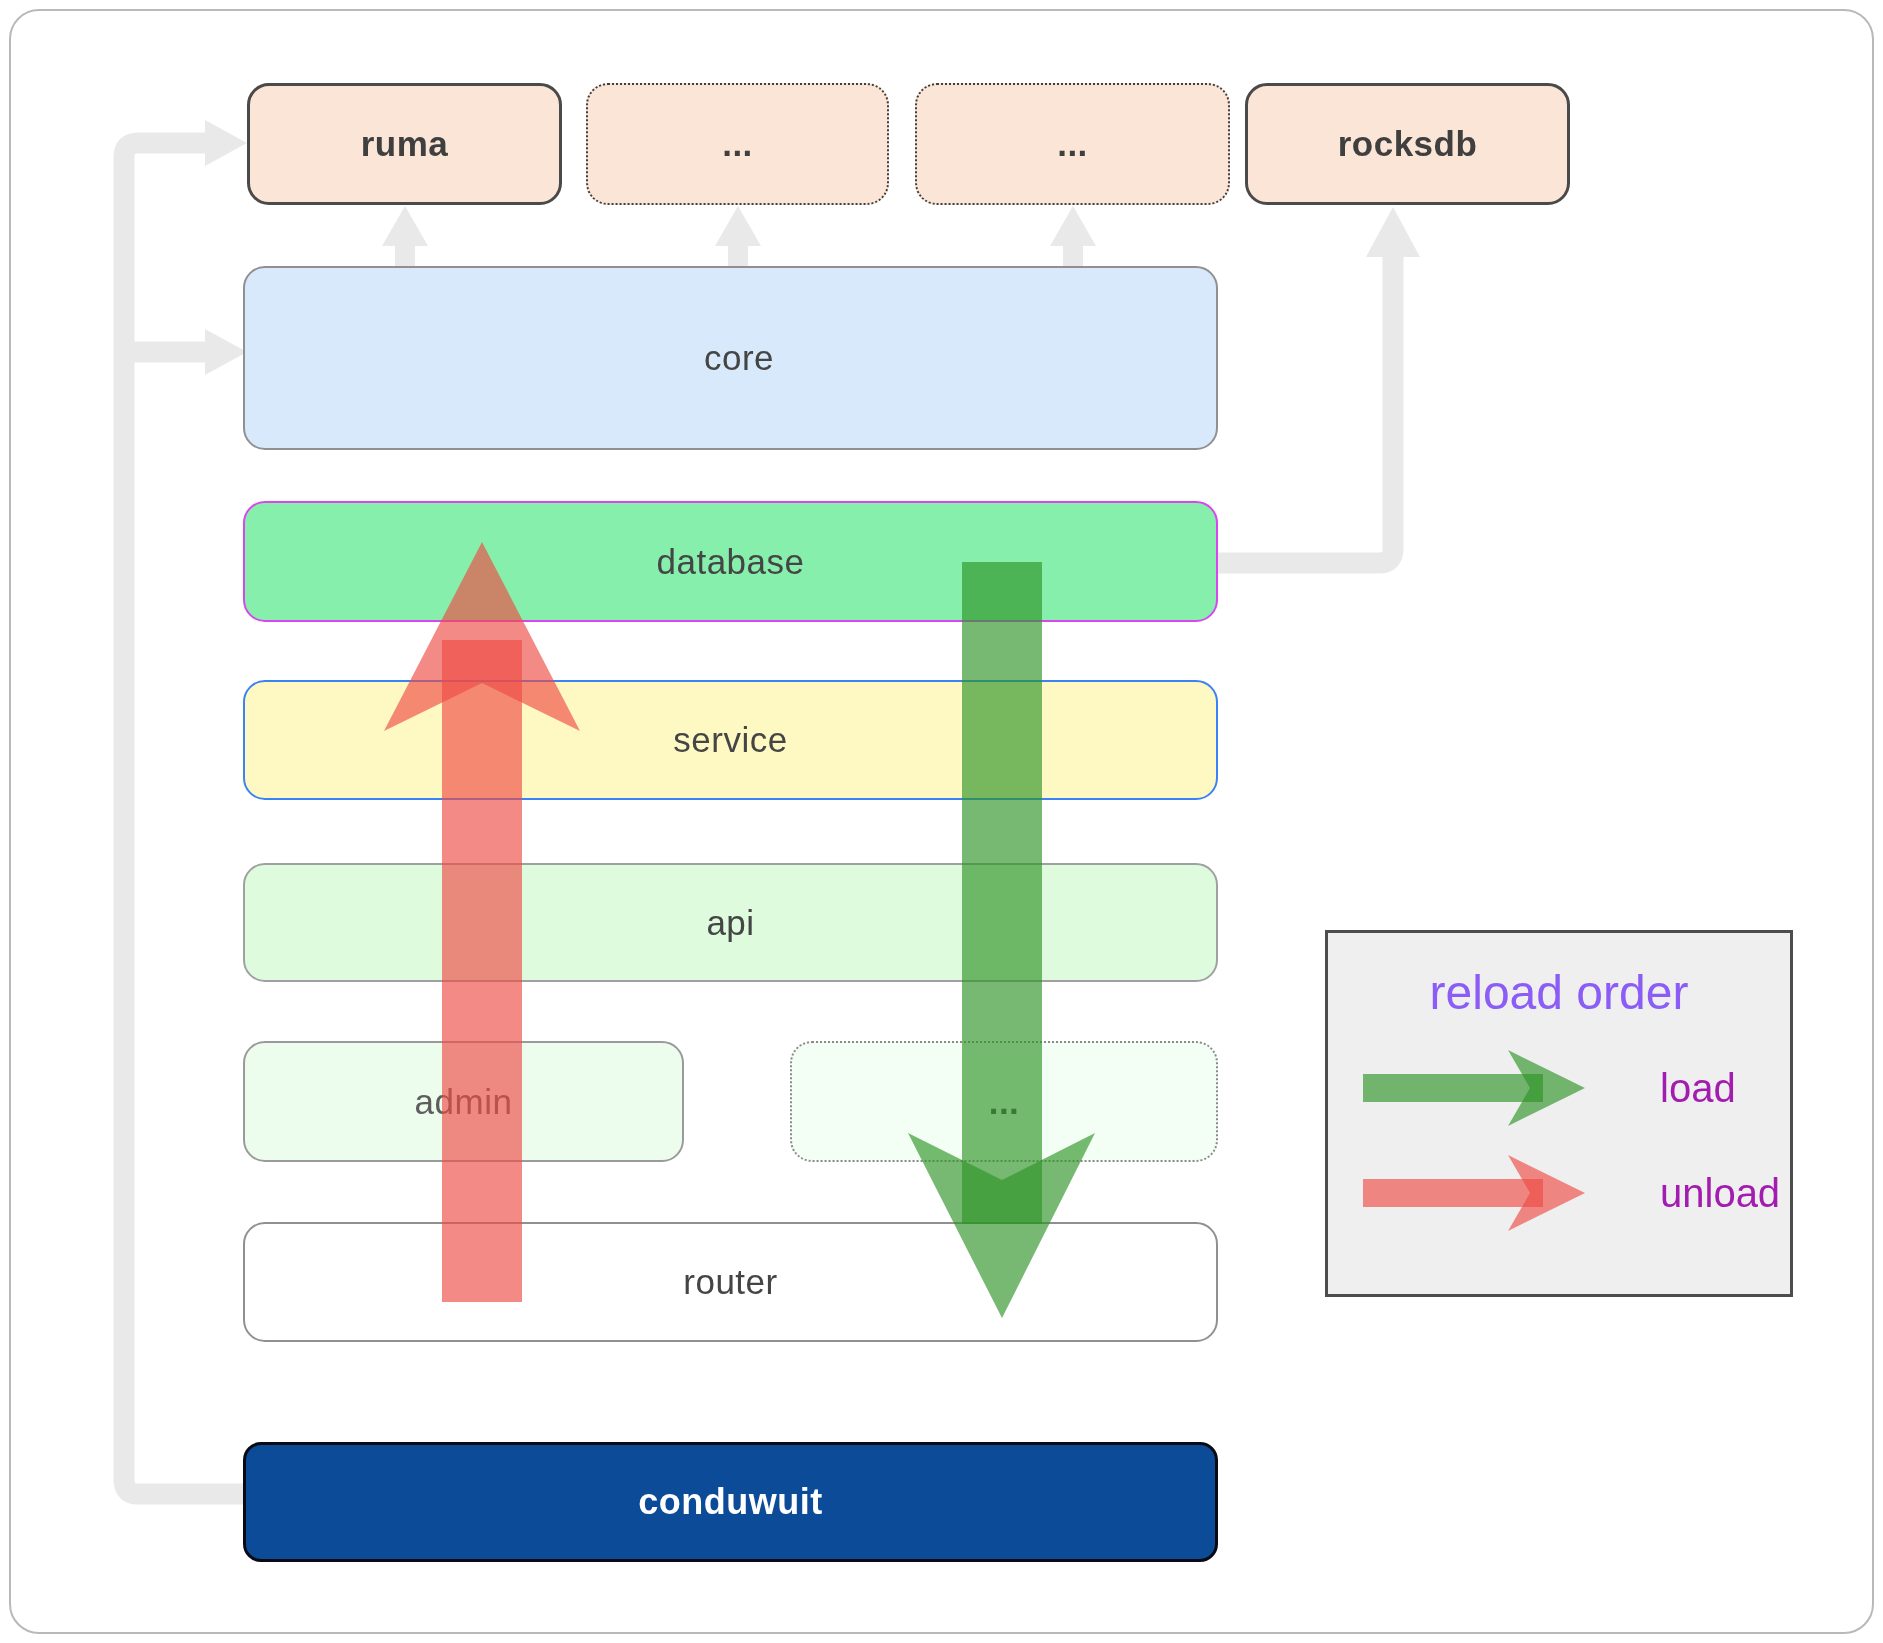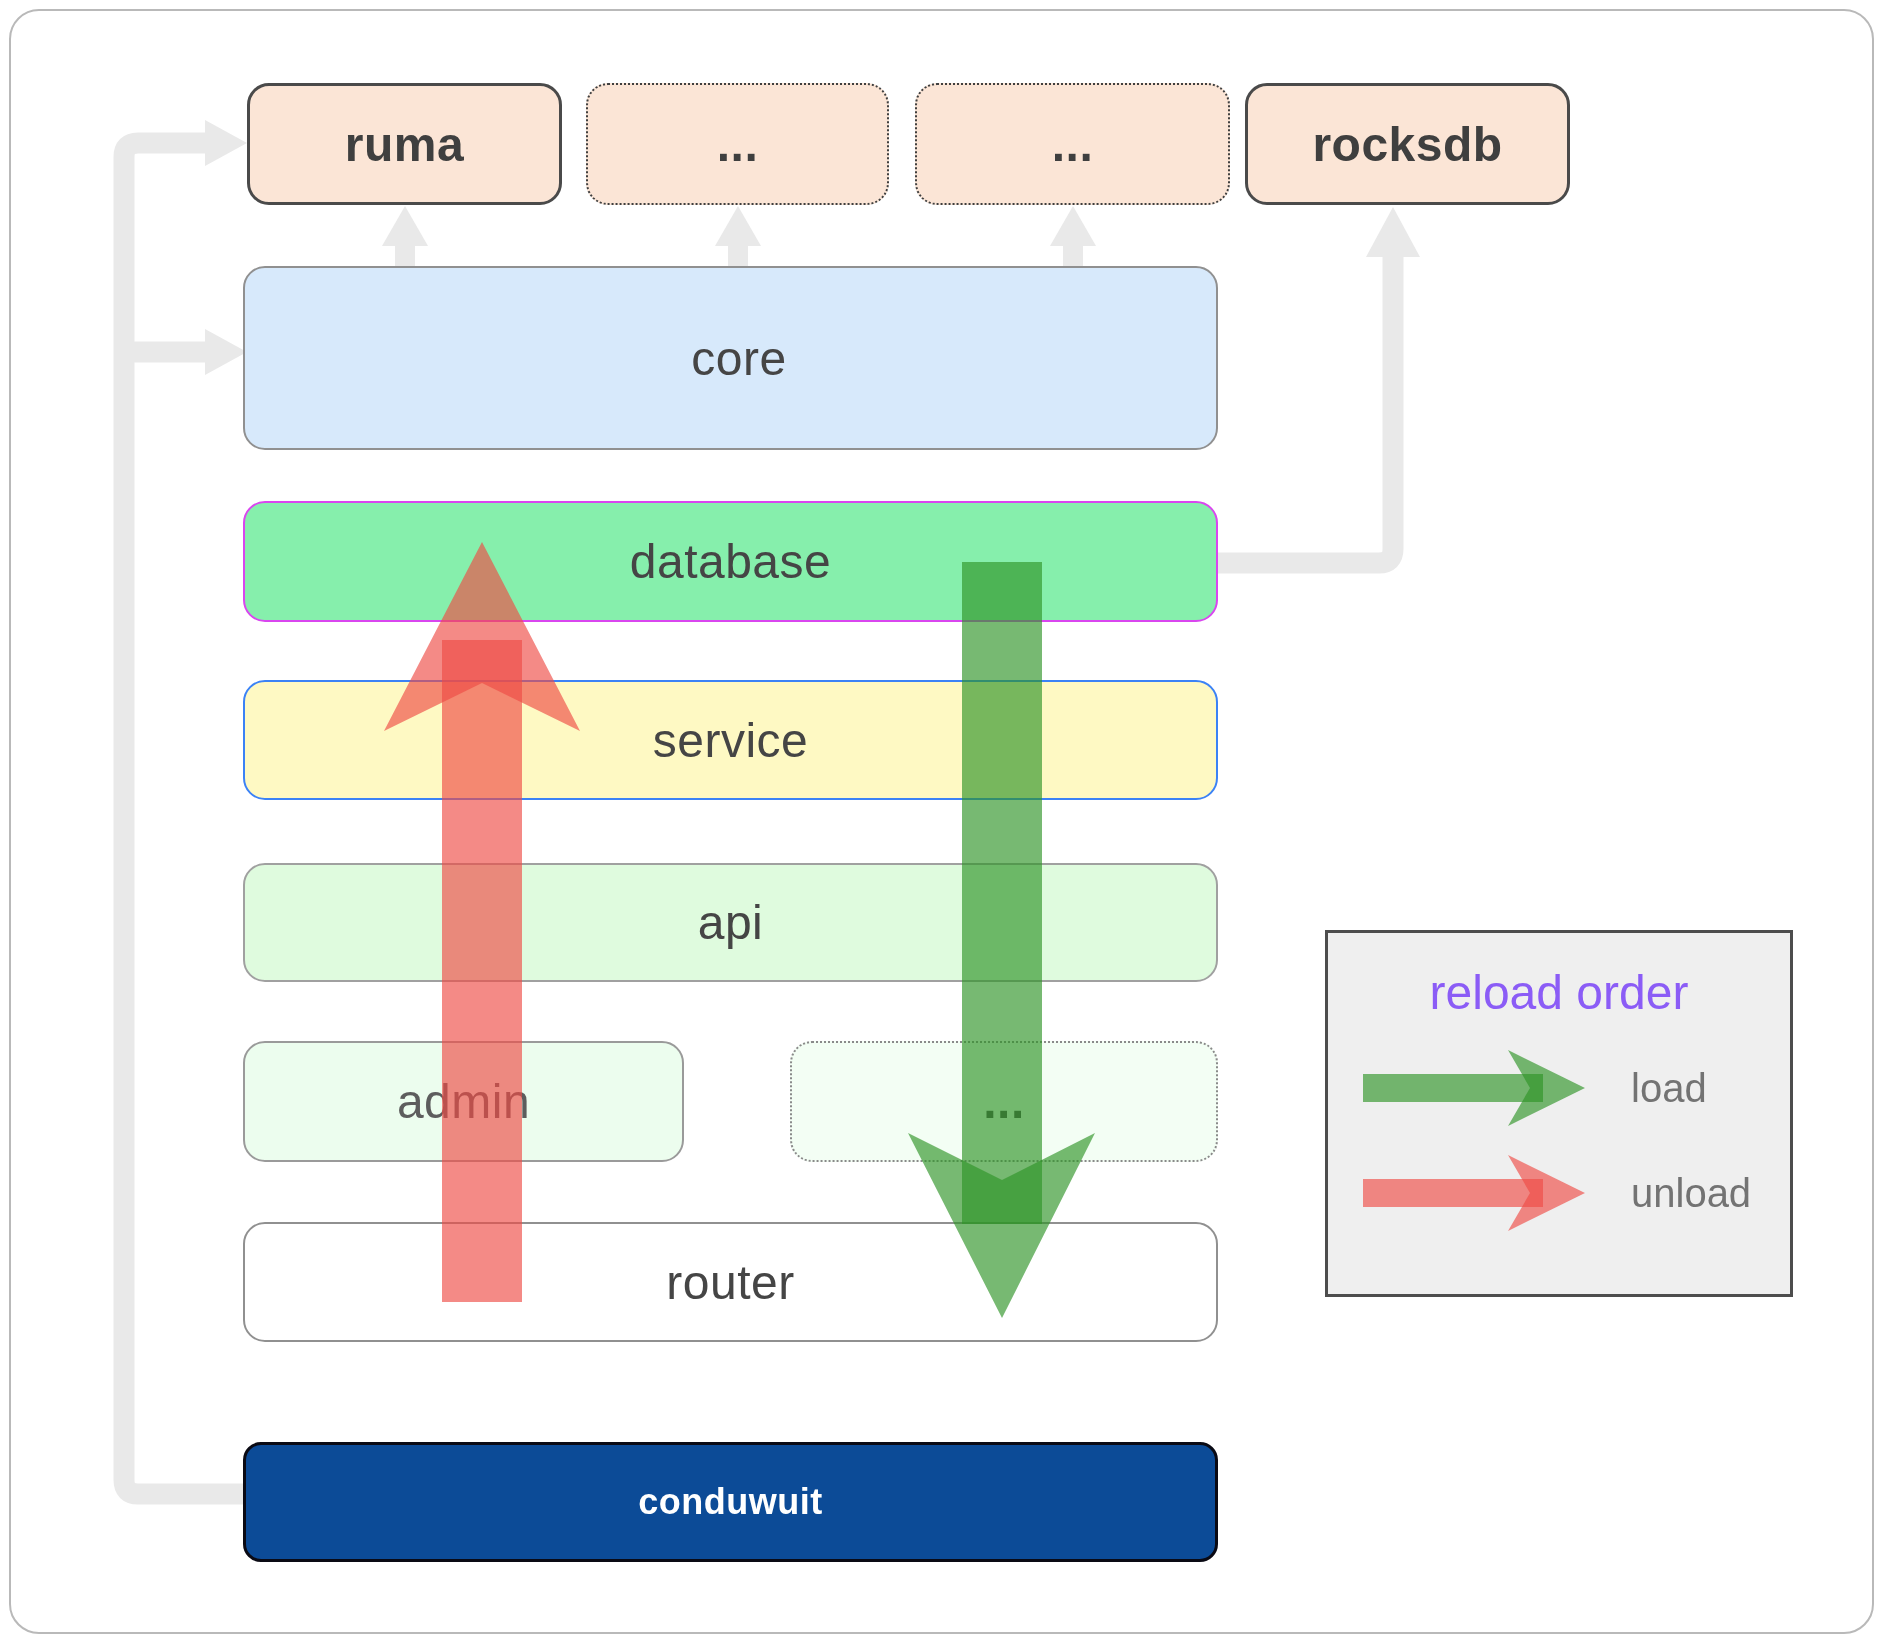--- a/index.html
+++ b/index.html
@@ -1,40 +1,40 @@
 <!DOCTYPE html>
 <html><head>
 <meta charset="utf-8">
 <style>
   html,body{margin:0;padding:0;background:#ffffff;font-family:"Liberation Sans",sans-serif;}
   .canvas{position:relative;width:1883px;height:1643px;background:#ffffff;overflow:hidden;}
   .frame{position:absolute;left:9px;top:9px;right:9px;bottom:9px;border:2px solid #b9b9b9;border-radius:30px;}
   svg.layer{position:absolute;left:0;top:0;width:1883px;height:1643px;pointer-events:none;}
   .node{position:absolute;display:flex;align-items:center;justify-content:center;box-sizing:border-box;border-radius:22px;}
-  .node-label{font-size:48px;color:#454545;letter-spacing:0.5px;}
+  .node-label{font-size:35px;color:#454545;letter-spacing:0.5px;}
   .peach{background:#fbe5d6;border:3px solid #4a4a4a;}
   .peach-dotted{background:#fbe5d6;border:2.5px dotted #3f3f3f;}
   .peach .node-label,.peach-dotted .node-label{font-weight:600;color:#3f3f3f;}
   .dots{font-weight:700;}
   .core-box{background:#d7e9fb;border:2px solid #909090;}
   .db-box{background:#86efac;border:2px solid #d946ef;}
   .service-box{background:#fef9c3;border:2px solid #3b82f6;}
   .api-box{background:#dffbde;border:2px solid #a0a0a0;}
   .admin-box{background:#ecfdee;border:2px solid #9a9a9a;}
   .admin-box .node-label{color:#5d5d5d;}
   .admin-dots-box{background:#f3fef4;border:2px dotted #8a8a8a;}
   .admin-dots-box .node-label{color:#4a4a4a;}
   .router-box{background:#ffffff;border:2px solid #909090;}
   .conduwuit-box{background:#0c4b97;border:3px solid #0a0a14;border-radius:18px;}
   .conduwuit-box .node-label{color:#ffffff;font-weight:600;font-size:36px;}
   .legend{position:absolute;left:1325px;top:930px;width:468px;height:367px;background:#efefef;border:3px solid #4d4d4d;box-sizing:border-box;}
   .legend-title{position:absolute;left:0;top:32px;width:100%;text-align:center;font-size:48px;color:#8b5cf6;}
   .legend-row{position:absolute;left:35px;display:flex;align-items:center;}
   .legend-row svg{display:block;}
-  .legend-label{font-size:40px;color:#737373;margin-left:28px;}
+  .legend-label{font-size:40px;color:#a21caf;margin-left:57px;}
 </style>
 </head>
 <body>
 
 <div class="canvas">
   <div class="frame"></div>
 
   <svg class="layer">
 
     <path d="M 243 1494 H 138 Q 124 1494 124 1480 V 157 Q 124 143 138 143 H 209" fill="none" stroke-width="21" stroke="#e9e9e9"></path>

